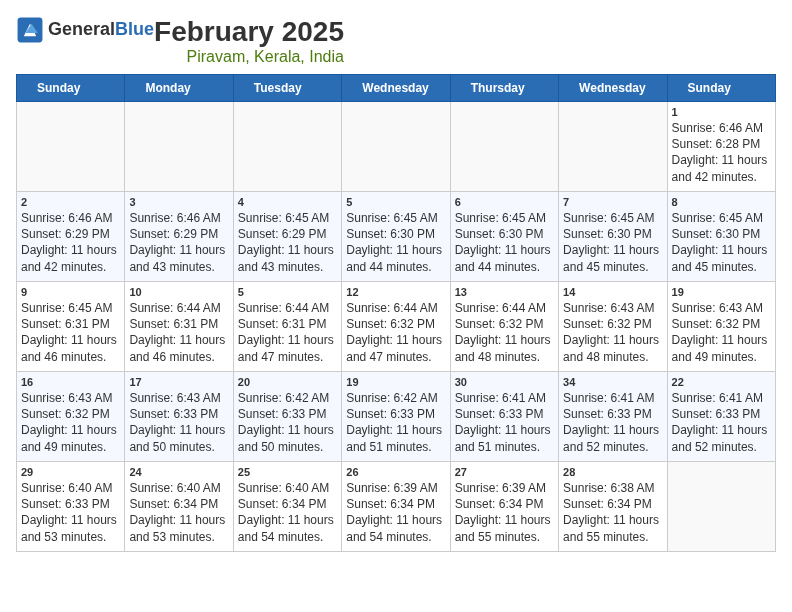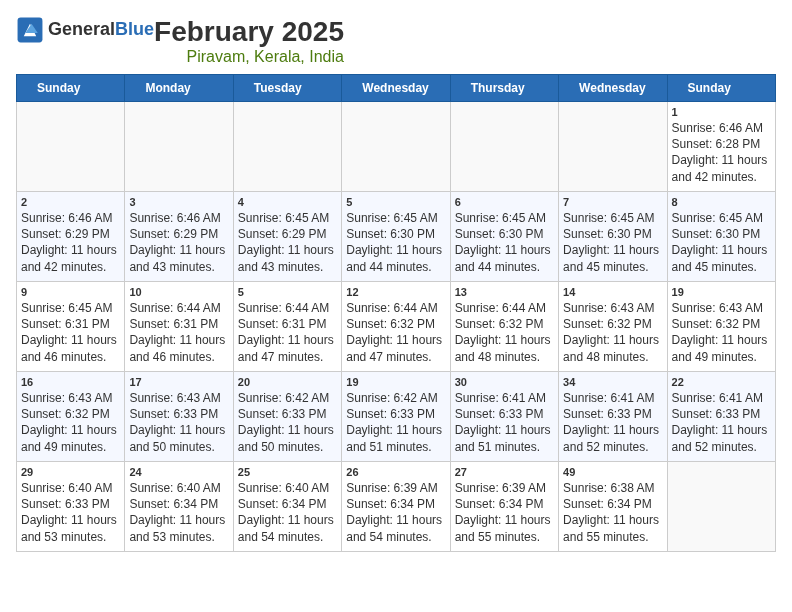--- a/index.html
+++ b/index.html
@@ -315,21 +315,21 @@
 and 54 minutes.</div>
         </td>
         <td>
           <span class="day-number">27</span>
           <div class="day-info" style="white-space: pre-line;">Sunrise: 6:39 AM
 Sunset: 6:34 PM
 Daylight: 11 hours
 and 55 minutes.</div>
         </td>
         <td>
-          <span class="day-number">49</span>
+          <span class="day-number">28</span>
           <div class="day-info" style="white-space: pre-line;">Sunrise: 6:38 AM
 Sunset: 6:34 PM
 Daylight: 11 hours
 and 55 minutes.</div>
         </td>
         <td class="empty-cell"></td>
       </tr>
     </tbody>
 </table>
 

